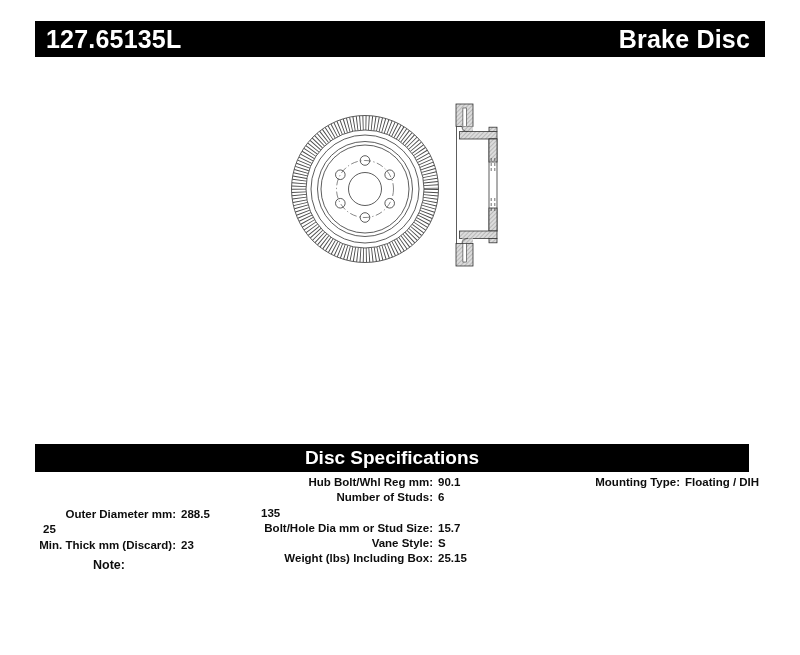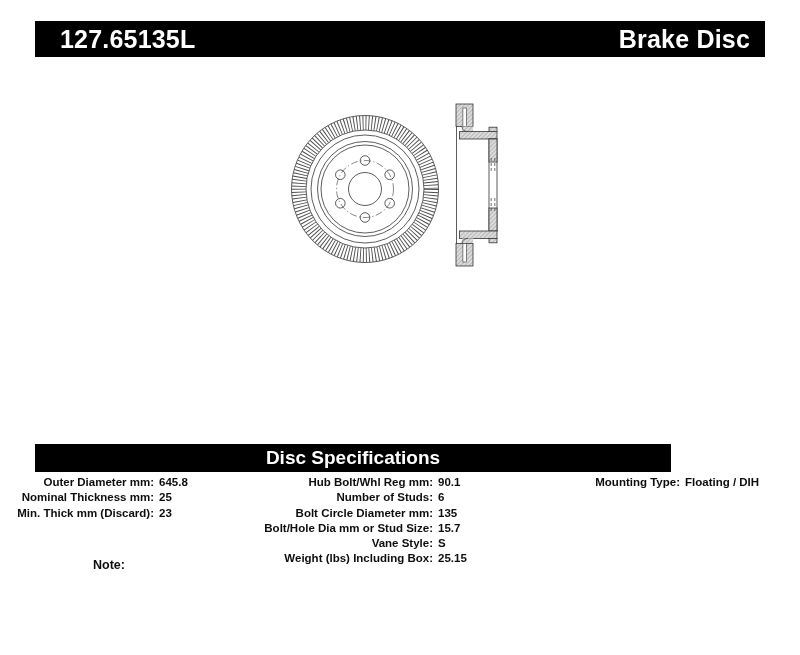--- a/index.html
+++ b/index.html
@@ -13,56 +13,56 @@
   }
   .sheet { position: relative; width: 800px; height: 655px; background: #fff; }
 
   
   .header-bar {
     position: absolute; left: 35px; top: 21px;
     width: 730px; height: 36px;
     background: #000;
     display: flex; align-items: center; justify-content: space-between;
     box-sizing: border-box;
-    padding: 0 15px 0 25px;
+    padding: 0 15px 0 11px;
   }
   .header-bar .part-no,
   .header-bar .product {
     color: #fff; font-weight: bold; font-size: 25px; letter-spacing: 0.2px;
     white-space: nowrap; line-height: 36px;
   }
 
   
   .drawing {
     position: absolute; left: 270px; top: 95px;
     width: 240px; height: 180px;
   }
 
   
   .spec-bar {
     position: absolute; left: 35px; top: 444px;
-    width: 636px; height: 28px;
+    width: 714px; height: 28px;
     background: #000;
     display: flex; align-items: center; justify-content: center;
   }
   .spec-bar .spec-title {
     color: #fff; font-weight: bold; font-size: 19px; line-height: 28px;
     white-space: nowrap;
   }
 
   
   .spec-col { position: absolute; top: 475px; }
   .spec-col .row {
     display: flex; align-items: baseline;
     height: 15.3px; line-height: 15.3px;
     font-size: 11.5px; font-weight: bold; white-space: nowrap;
   }
   .spec-col .lbl { text-align: right; }
   .spec-col .val { margin-left: 5px; text-align: left; }
-  #col-left  { left: 16px; }
+  #col-left  { left: 38px; margin-top: 32px; }
   #col-left .lbl   { width: 138px; }
   #col-mid   { left: 256px; }
   #col-mid .lbl    { width: 177px; }
   #col-right { left: 582px; }
   #col-right .lbl  { width: 98px; }
 
   .note-label {
     position: absolute; left: 93px; top: 558px;
     font-size: 12.5px; font-weight: bold;
   }
@@ -141,43 +141,41 @@
     </g>
   </svg>
 
   <div class="spec-bar">
     <span class="spec-title">Disc Specifications</span>
   </div>
 
   <div class="spec-col" id="col-left">
     <div class="row">
       <span class="lbl">Outer Diameter mm:</span>
-      <span class="val">645.8</span>
+      <span class="val">288.5</span>
     </div>
     <div class="row">
-      <span class="lbl">Nominal Thickness mm:</span>
       <span class="val">25</span>
     </div>
     <div class="row">
       <span class="lbl">Min. Thick mm (Discard):</span>
       <span class="val">23</span>
     </div>
   </div>
 
   <div class="spec-col" id="col-mid">
     <div class="row">
       <span class="lbl">Hub Bolt/Whl Reg mm:</span>
       <span class="val">90.1</span>
     </div>
     <div class="row">
       <span class="lbl">Number of Studs:</span>
       <span class="val">6</span>
     </div>
     <div class="row">
-      <span class="lbl">Bolt Circle Diameter mm:</span>
       <span class="val">135</span>
     </div>
     <div class="row">
       <span class="lbl">Bolt/Hole Dia mm or Stud Size:</span>
       <span class="val">15.7</span>
     </div>
     <div class="row">
       <span class="lbl">Vane Style:</span>
       <span class="val">S</span>
     </div>

